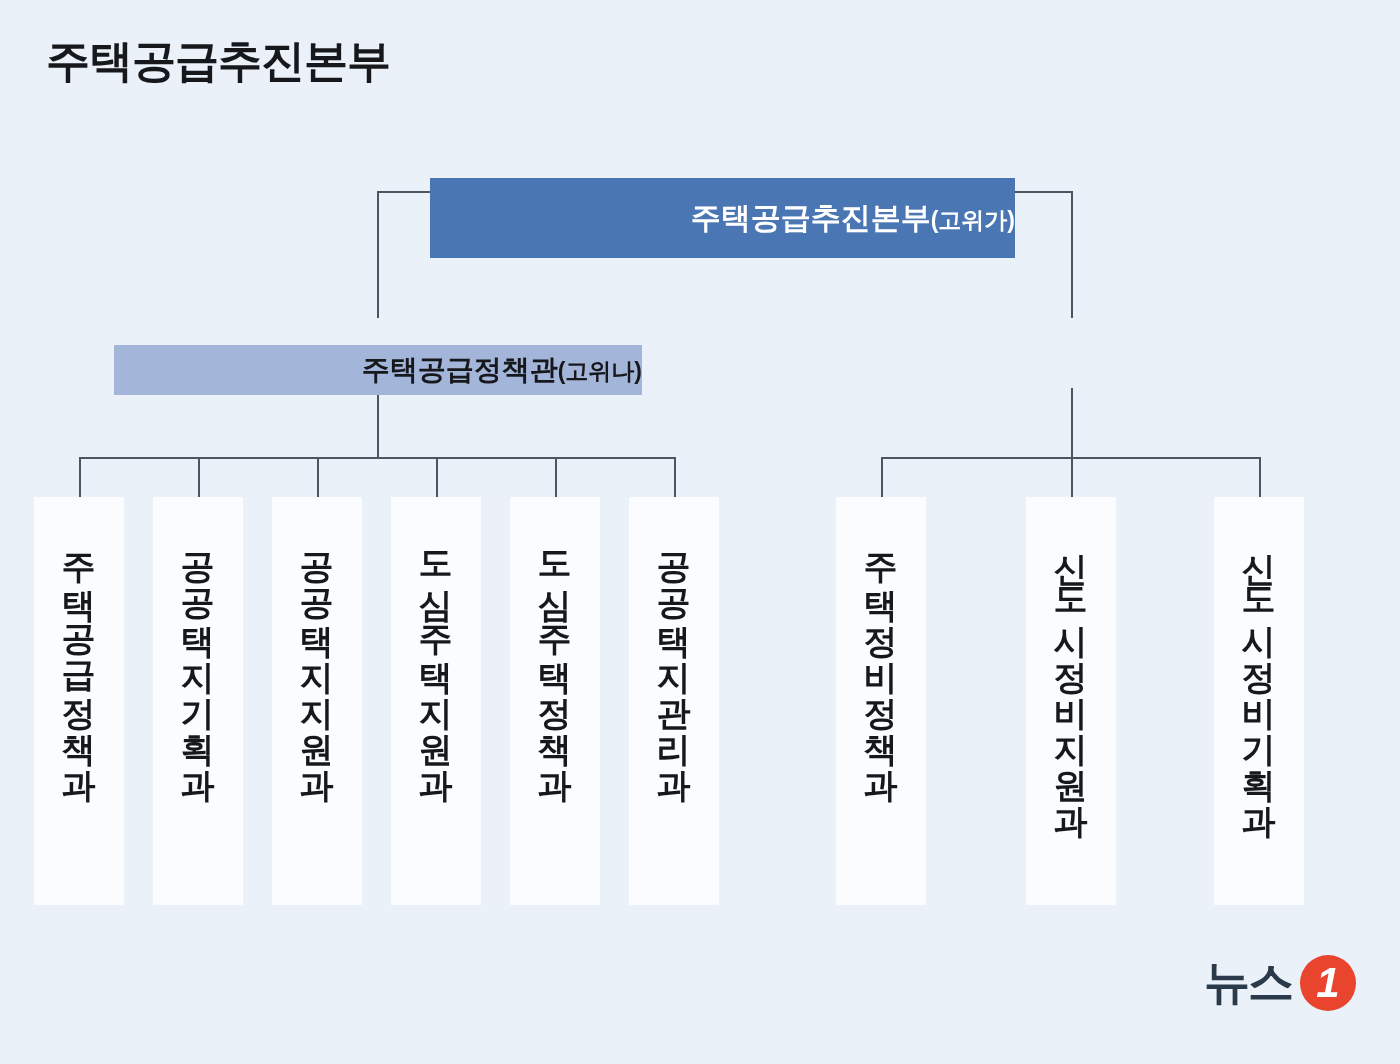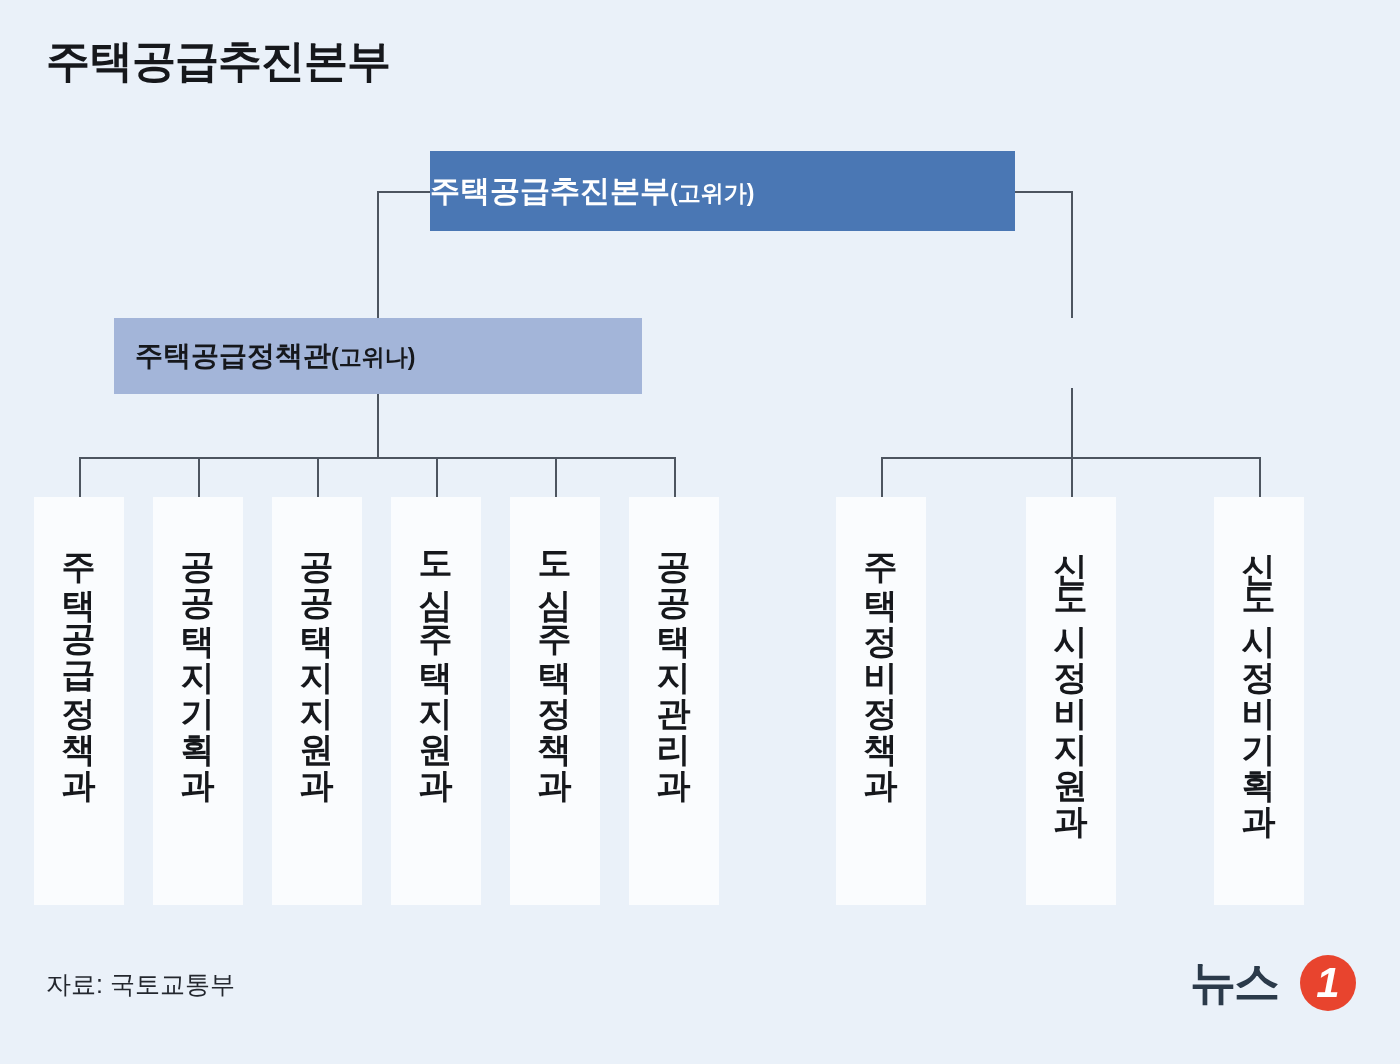--- a/index.html
+++ b/index.html
@@ -29,35 +29,36 @@
     color: #16181c;
     letter-spacing: -1px;
   }
 
   
   .box {
     position: absolute;
     box-sizing: border-box;
     display: flex;
     align-items: center;
-    justify-content: flex-start;
+    justify-content: flex-end;
+    margin-top: 27px;
   }
   .box-root {
     left: 430px;
     top: 151px;
     width: 585px;
     height: 80px;
     background: #4a77b4;
     color: #ffffff;
   }
   .box-dept {
     background: #a3b5d9;
     color: #16181c;
     top: 318px;
-    height: 76px;
+    height: 50px;
     padding-left: 21px;
   }
   .box-dept.left  { left: 114px;  width: 528px; }
   .box-dept.right { left: 854px;  width: 435px; }
 
   .box-label {
     font-size: 28px;
     font-weight: bold;
     white-space: nowrap;
   }
@@ -109,21 +110,21 @@
     color: #23272e;
     font-weight: normal;
   }
 
   .logo {
     position: absolute;
     right: 44px;
     top: 952px;
     display: flex;
     align-items: center;
-    gap: 22px;
+    gap: 8px;
   }
   .logo-text {
     font-size: 46px;
     font-weight: bold;
     color: #2b3a4a;
     letter-spacing: -2px;
   }
   .logo-mark {
     position: relative;
     width: 56px;
@@ -207,21 +208,20 @@
   <div class="leaf" style="left:836px;">
     <div class="leaf-label">주택정비정책과</div>
   </div>
   <div class="leaf" style="left:1026px;">
     <div class="leaf-label">신도시정비지원과</div>
   </div>
   <div class="leaf" style="left:1214px;">
     <div class="leaf-label">신도시정비기획과</div>
   </div>
 
-  <div class="source">자료: 국토교통부</div>
 
   <div class="logo">
     <div class="logo-text">뉴스</div>
     <div class="logo-mark">
       <div class="circ"></div>
       <div class="one">1</div>
     </div>
   </div>
 
 </div>

